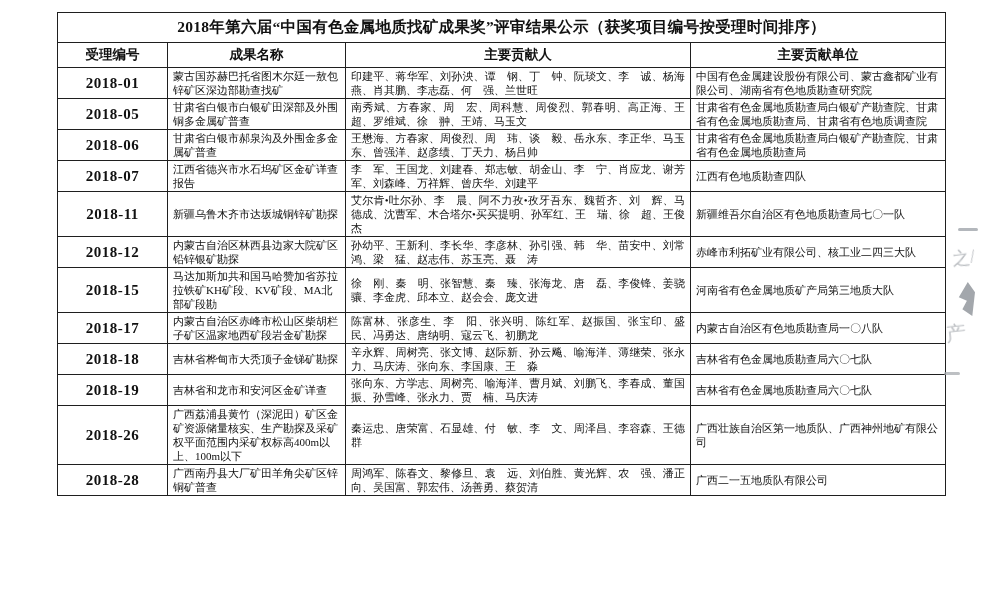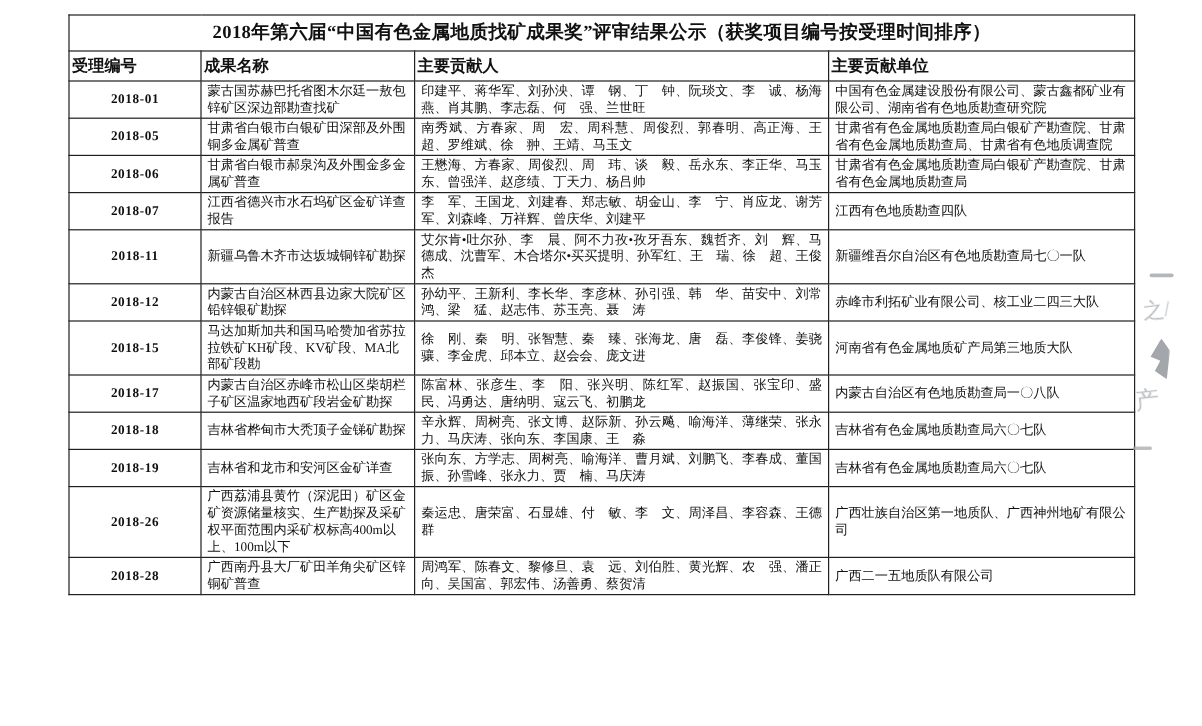--- a/index.html
+++ b/index.html
@@ -28,25 +28,25 @@
     word-break:break-all;
   }
   .title-row td{
     font-weight:bold;font-size:15.5px;text-align:center;
     padding:4px 2px;letter-spacing:.3px;
   }
   .section-row td{
     font-weight:bold;font-size:13px;text-align:left;padding:1px 5px;
   }
   .header-row th{
-    font-weight:bold;font-size:13.5px;text-align:left;padding:3px 2px;
+    font-weight:bold;font-size:13.5px;text-align:center;padding:3px 2px;
   }
   tbody td{font-size:11px;line-height:14px;}
   tbody td.cell-id{
-    text-align:center;font-size:11px;font-weight:600;
+    text-align:center;font-size:15px;font-weight:600;
     font-family:"Liberation Serif","DejaVu Serif",serif;
     letter-spacing:.5px;
   }
   tbody td.cell-name{padding:1px 5px;font-family:Liberation Serif, serif;}
   tbody td.cell-contributors{padding:1px 5px;text-align:justify;margin-left:45px;}
   tbody td.cell-units{padding:1px 5px;}
   
   .artifact{position:absolute;color:#a7abb0;opacity:.75;pointer-events:none;}
   .a-dash1{left:958px;top:228px;width:20px;height:3px;background:#9aa0a6;border-radius:2px;filter:blur(.4px);}
   .a-glyph1{left:952px;top:246px;font-size:18px;transform:rotate(-8deg);filter:blur(.5px);}

